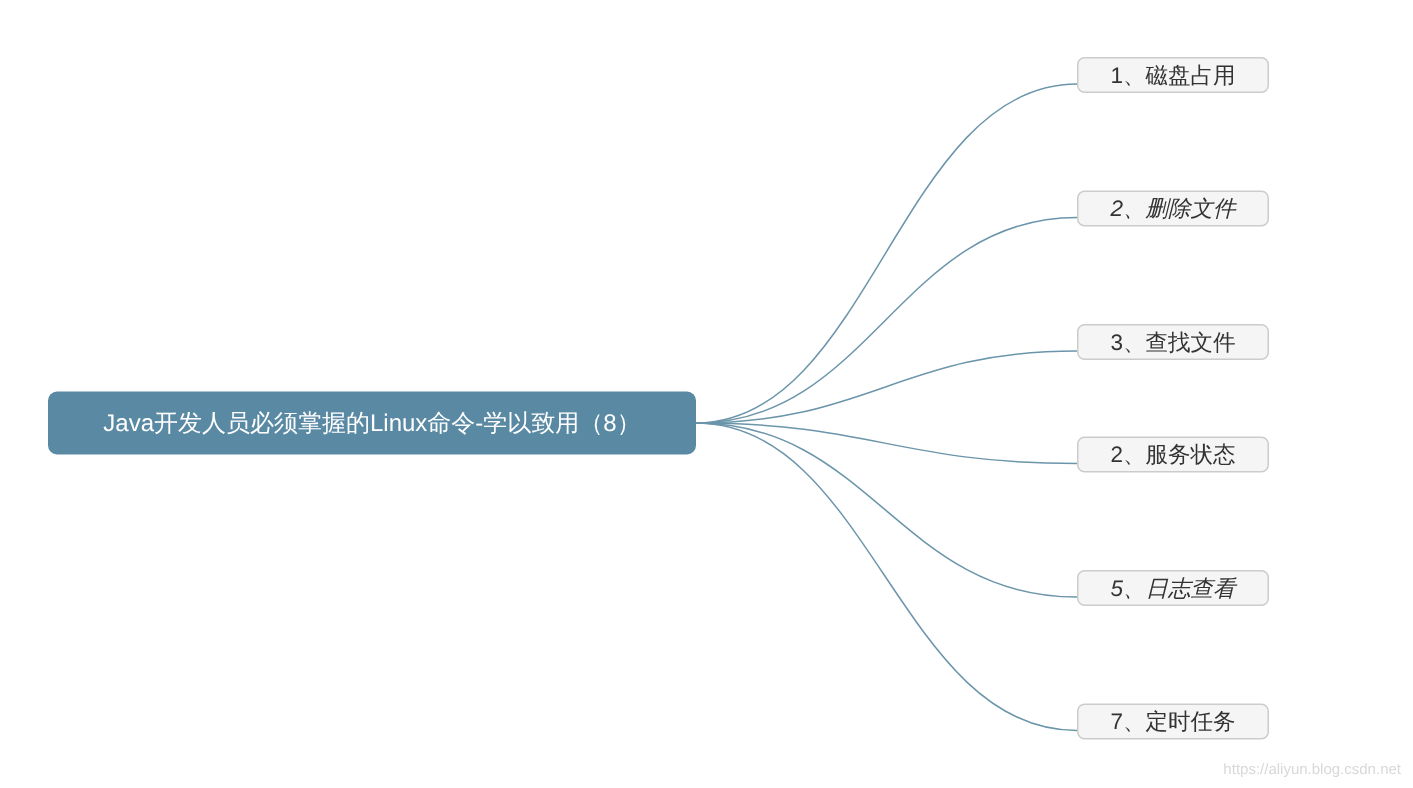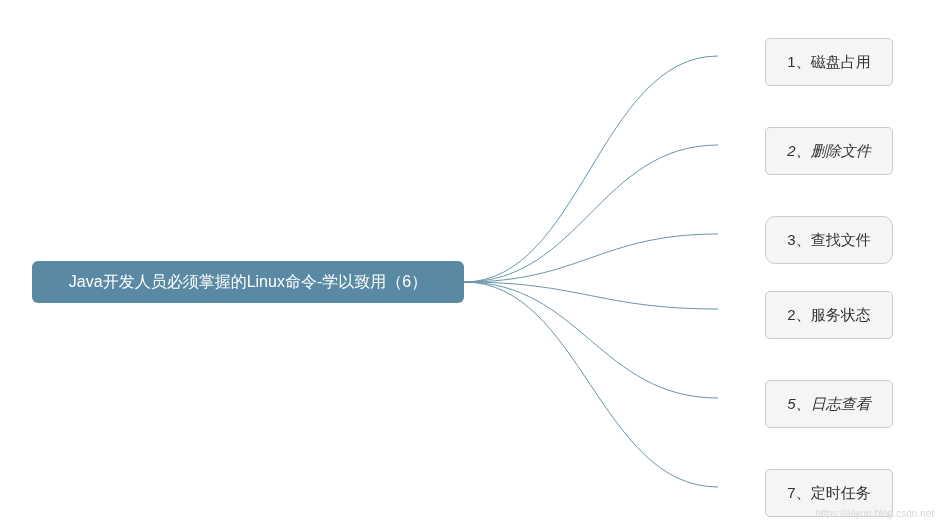--- a/index.html
+++ b/index.html
@@ -26,34 +26,33 @@
       display: flex;
       align-items: center;
       justify-content: center;
       color: #ffffff;
       font-size: 16px;
     }
     .child-node {
       position: absolute;
       left: 718px;
       width: 128px;
-      height: 48px;
+      height: 24px;
       background: #f5f5f5;
       border: 1px solid #cccccc;
       border-radius: 5px;
       display: flex;
       align-items: center;
       justify-content: center;
       color: #333333;
       font-size: 15px;
-      margin-left: 47px;
     }
     .child-1 { top: 38px; }
     .child-2 { top: 127px; font-style: italic; }
-    .child-3 { top: 216px; border-radius: 10px; }
+    .child-3 { top: 216px; }
     .child-4 { top: 291px; }
     .child-5 { top: 380px; font-style: italic; }
     .child-6 { top: 469px; }
     .connector-svg {
       position: absolute;
       left: 0;
       top: 0;
       width: 942px;
       height: 525px;
       pointer-events: none;
@@ -78,21 +77,21 @@
 <svg class="connector-svg">
   <path d="M 464 282 C 580 282, 600 56, 718 56"></path>
   <path d="M 464 282 C 580 282, 600 145, 718 145"></path>
   <path d="M 464 282 C 580 282, 600 234, 718 234"></path>
   <path d="M 464 282 C 580 282, 600 309, 718 309"></path>
   <path d="M 464 282 C 580 282, 600 398, 718 398"></path>
   <path d="M 464 282 C 580 282, 600 487, 718 487"></path>
 </svg>
 
 <div class="central-node">
-  <span>Java开发人员必须掌握的Linux命令-学以致用（6）</span>
+  <span>Java开发人员必须掌握的Linux命令-学以致用（8）</span>
 </div>
 
 <div class="child-node child-1">
   <span>1、磁盘占用</span>
 </div>
 <div class="child-node child-2">
   <span>2、删除文件</span>
 </div>
 <div class="child-node child-3">
   <span>3、查找文件</span>

